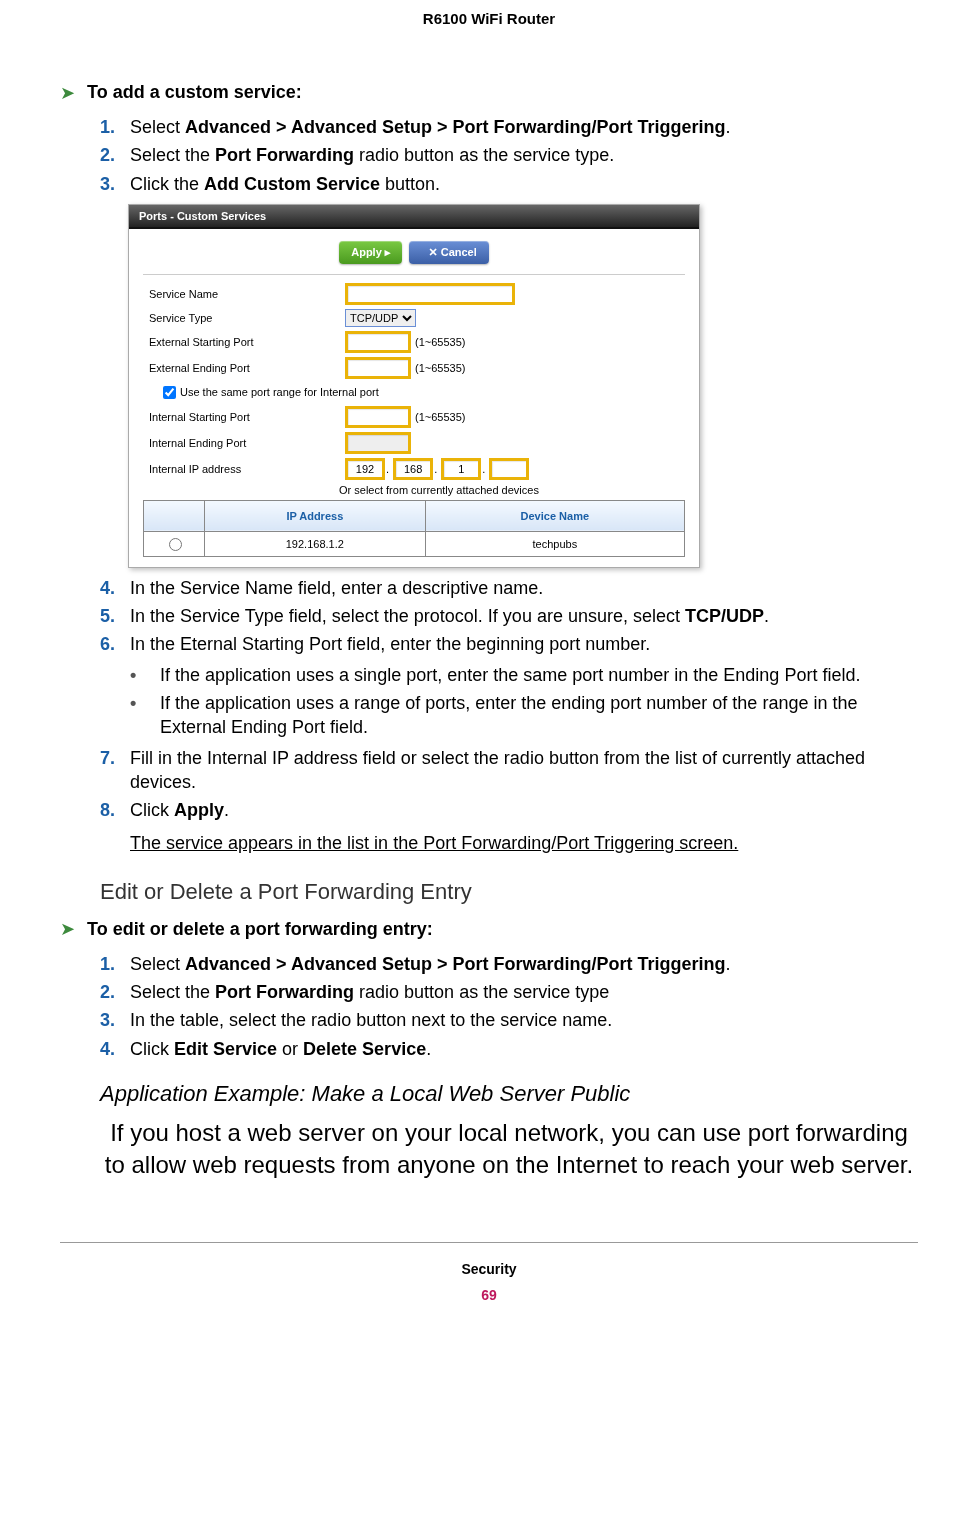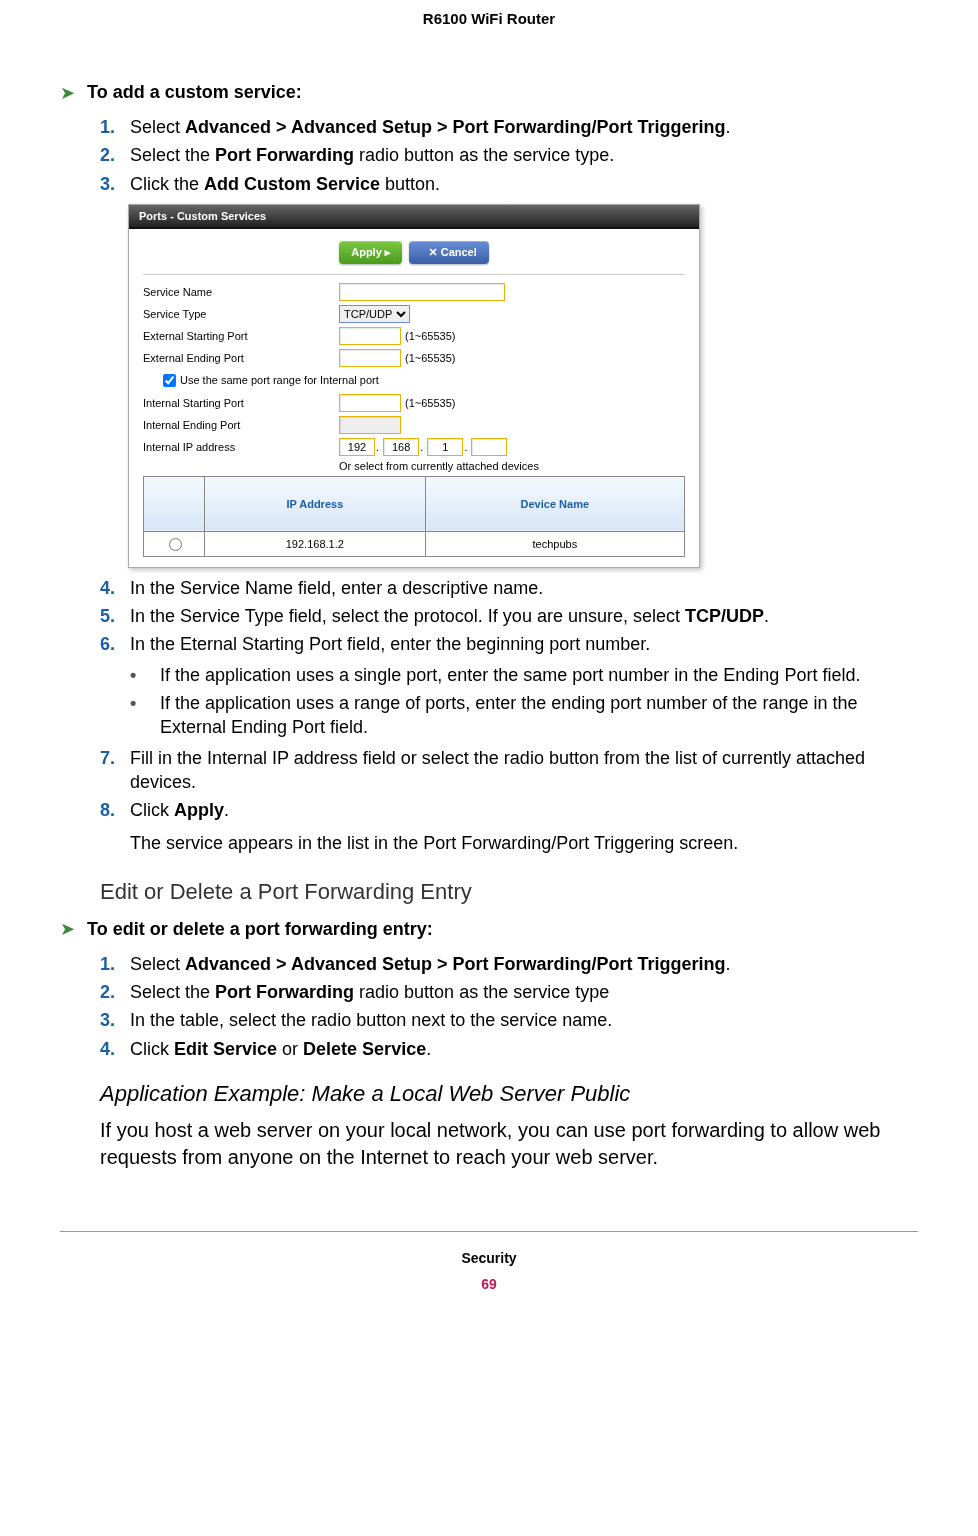--- a/index.html
+++ b/index.html
@@ -68,40 +68,42 @@
   ul.bullets > li .dot {
     color: #555;
     font-weight: bold;
     min-width: 30px;
   }
   ul.bullets > li .txt { flex: 1; }
   .note-text {
     margin: 8px 0 16px 70px;
     font-size: 18px;
     line-height: 1.35;
+    text-decoration: underline;
   }
   h2.section {
     font-family: "Trebuchet MS", "Segoe UI", sans-serif;
     font-weight: normal;
     font-size: 22px;
     color: #333;
     margin: 24px 0 14px 40px;
   }
   h3.subsection {
     font-family: "Trebuchet MS", "Segoe UI", sans-serif;
     font-style: italic;
     font-weight: normal;
     font-size: 22px;
     color: #000;
     margin: 20px 0 10px 40px;
   }
   .para {
     margin: 8px 0 8px 40px;
-    font-size: 20px;
+    font-size: 24px;
     line-height: 1.35;
+    text-align: center;
   }
   .footer {
     border-top: 1px solid #999;
     margin: 60px 60px 0 60px;
     text-align: center;
     padding-top: 18px;
   }
   .footer .chap {
     font-size: 14px;
     font-weight: bold;
@@ -150,24 +152,25 @@
   .form-area hr { border: none; border-top: 1px solid #ccc; margin: 0 0 6px 0; }
   .frow {
     display: flex;
     align-items: center;
     padding: 2px 0;
     font-size: 11px;
   }
   .frow .flabel {
     width: 196px;
     color: #000;
+    margin-left: 6px;
   }
   .frow .fval { flex: 1; }
   .frow input[type=text] {
-    border: 1px solid #eab308;
+    border: 3px solid #eab308;
     box-shadow: inset 1px 1px 1px rgba(0,0,0,.1);
     height: 16px;
     font-size: 11px;
     padding: 0 2px;
   }
   .frow select {
     border: 1px solid #6a8fd6;
     font-size: 11px;
     height: 18px;
   }
@@ -188,21 +191,21 @@
     width: 100%;
     border-collapse: collapse;
     margin-top: 4px;
     font-size: 11px;
   }
   table.devtable th {
     background: linear-gradient(#f4f9ff,#d8e6f7);
     border: 1px solid #888;
     color: #1b5fa6;
     font-weight: bold;
-    padding: 21px 0;
+    padding: 9px 0;
   }
   table.devtable td {
     border: 1px solid #888;
     text-align: center;
     padding: 3px 0;
   }
   .ipbox { width: 30px; text-align: center; }
   .dot-sep { padding: 0 1px; }
 </style>
 </head>

